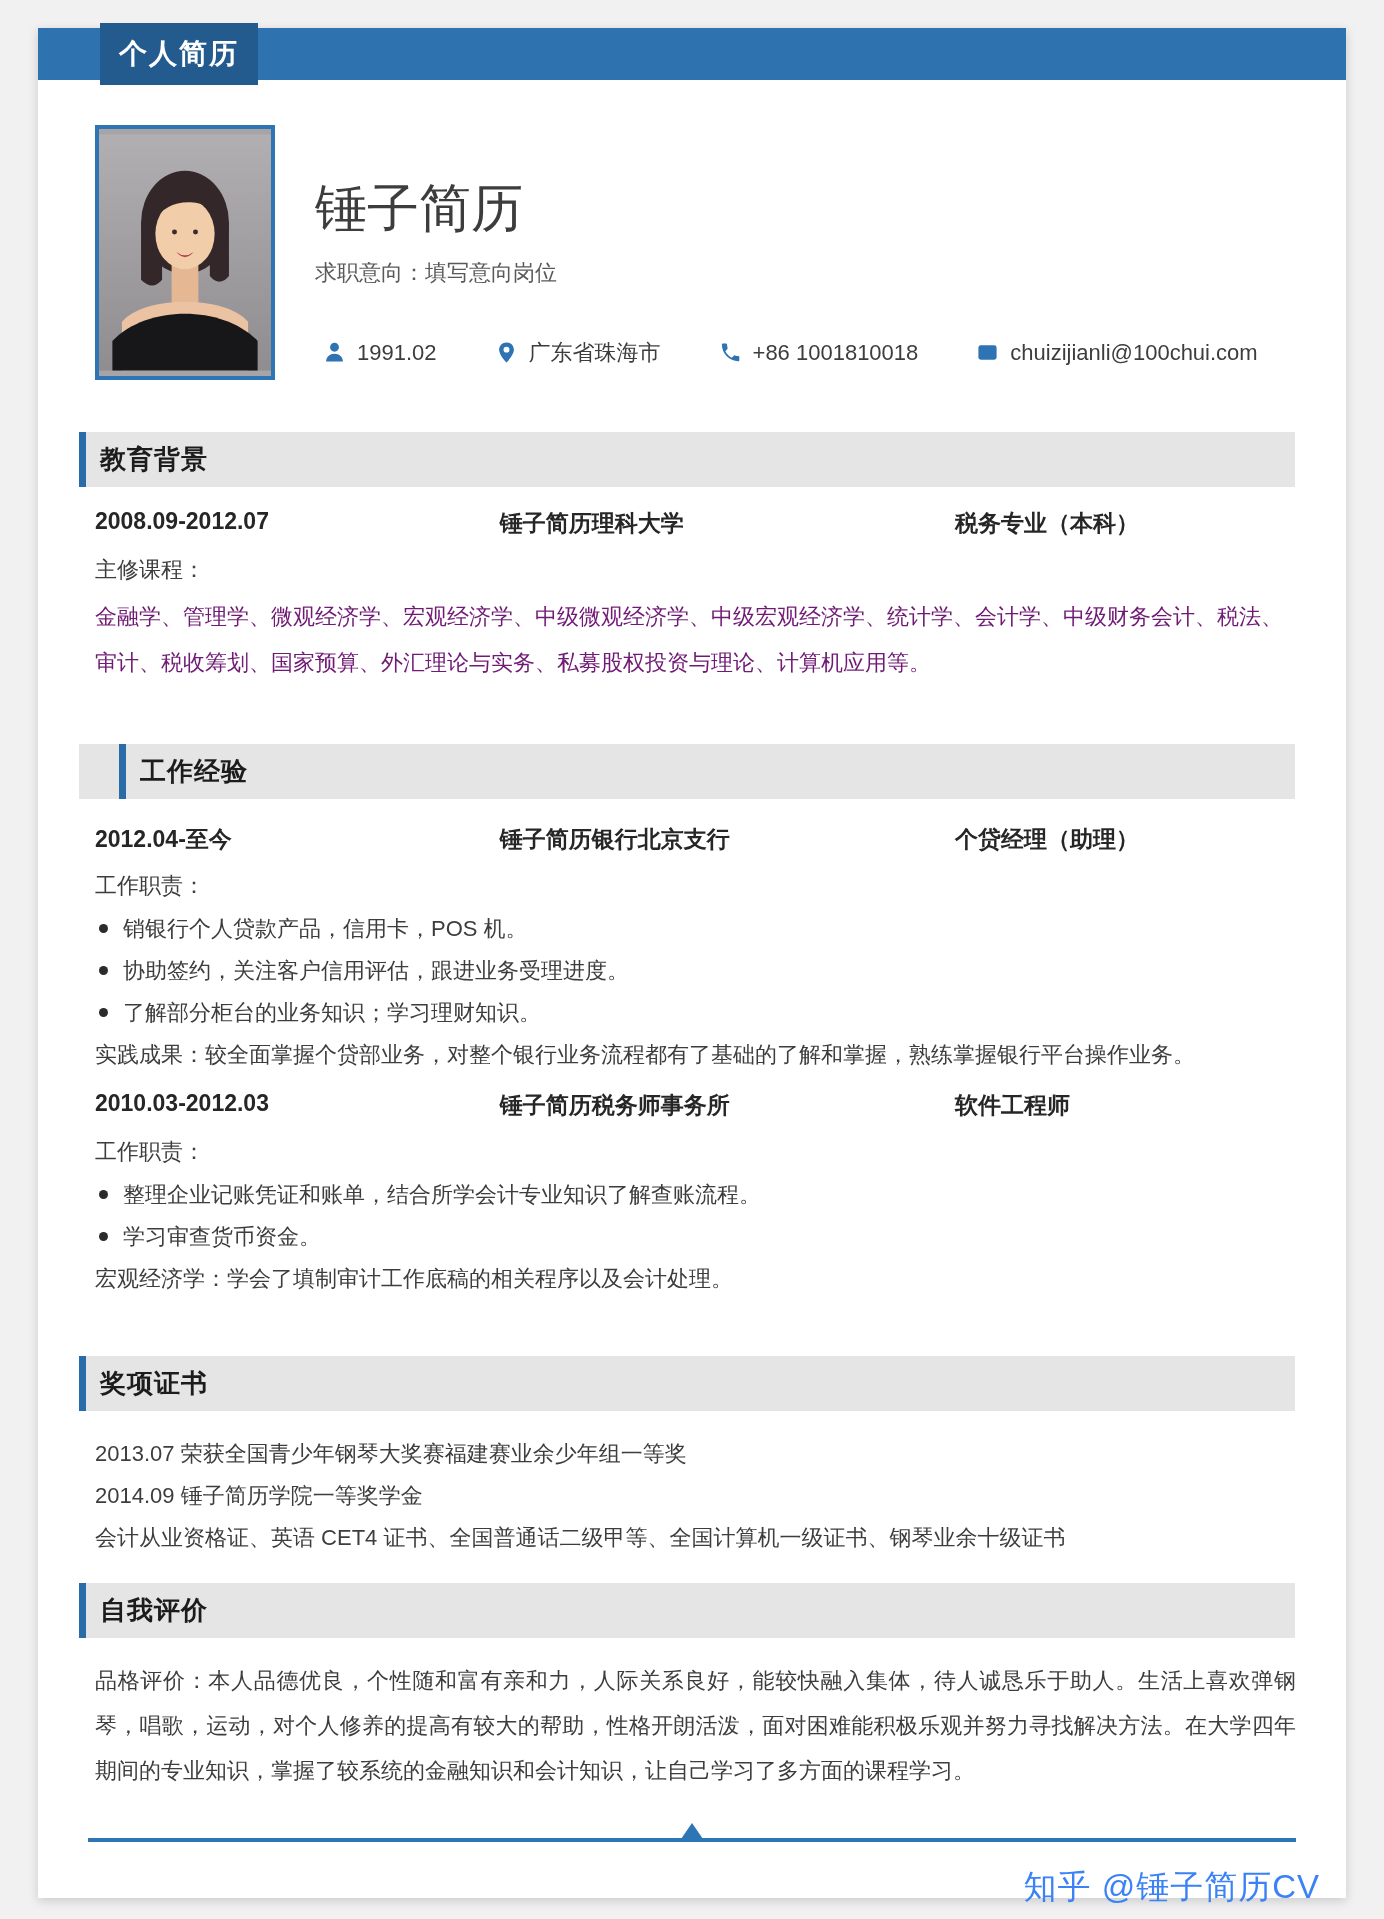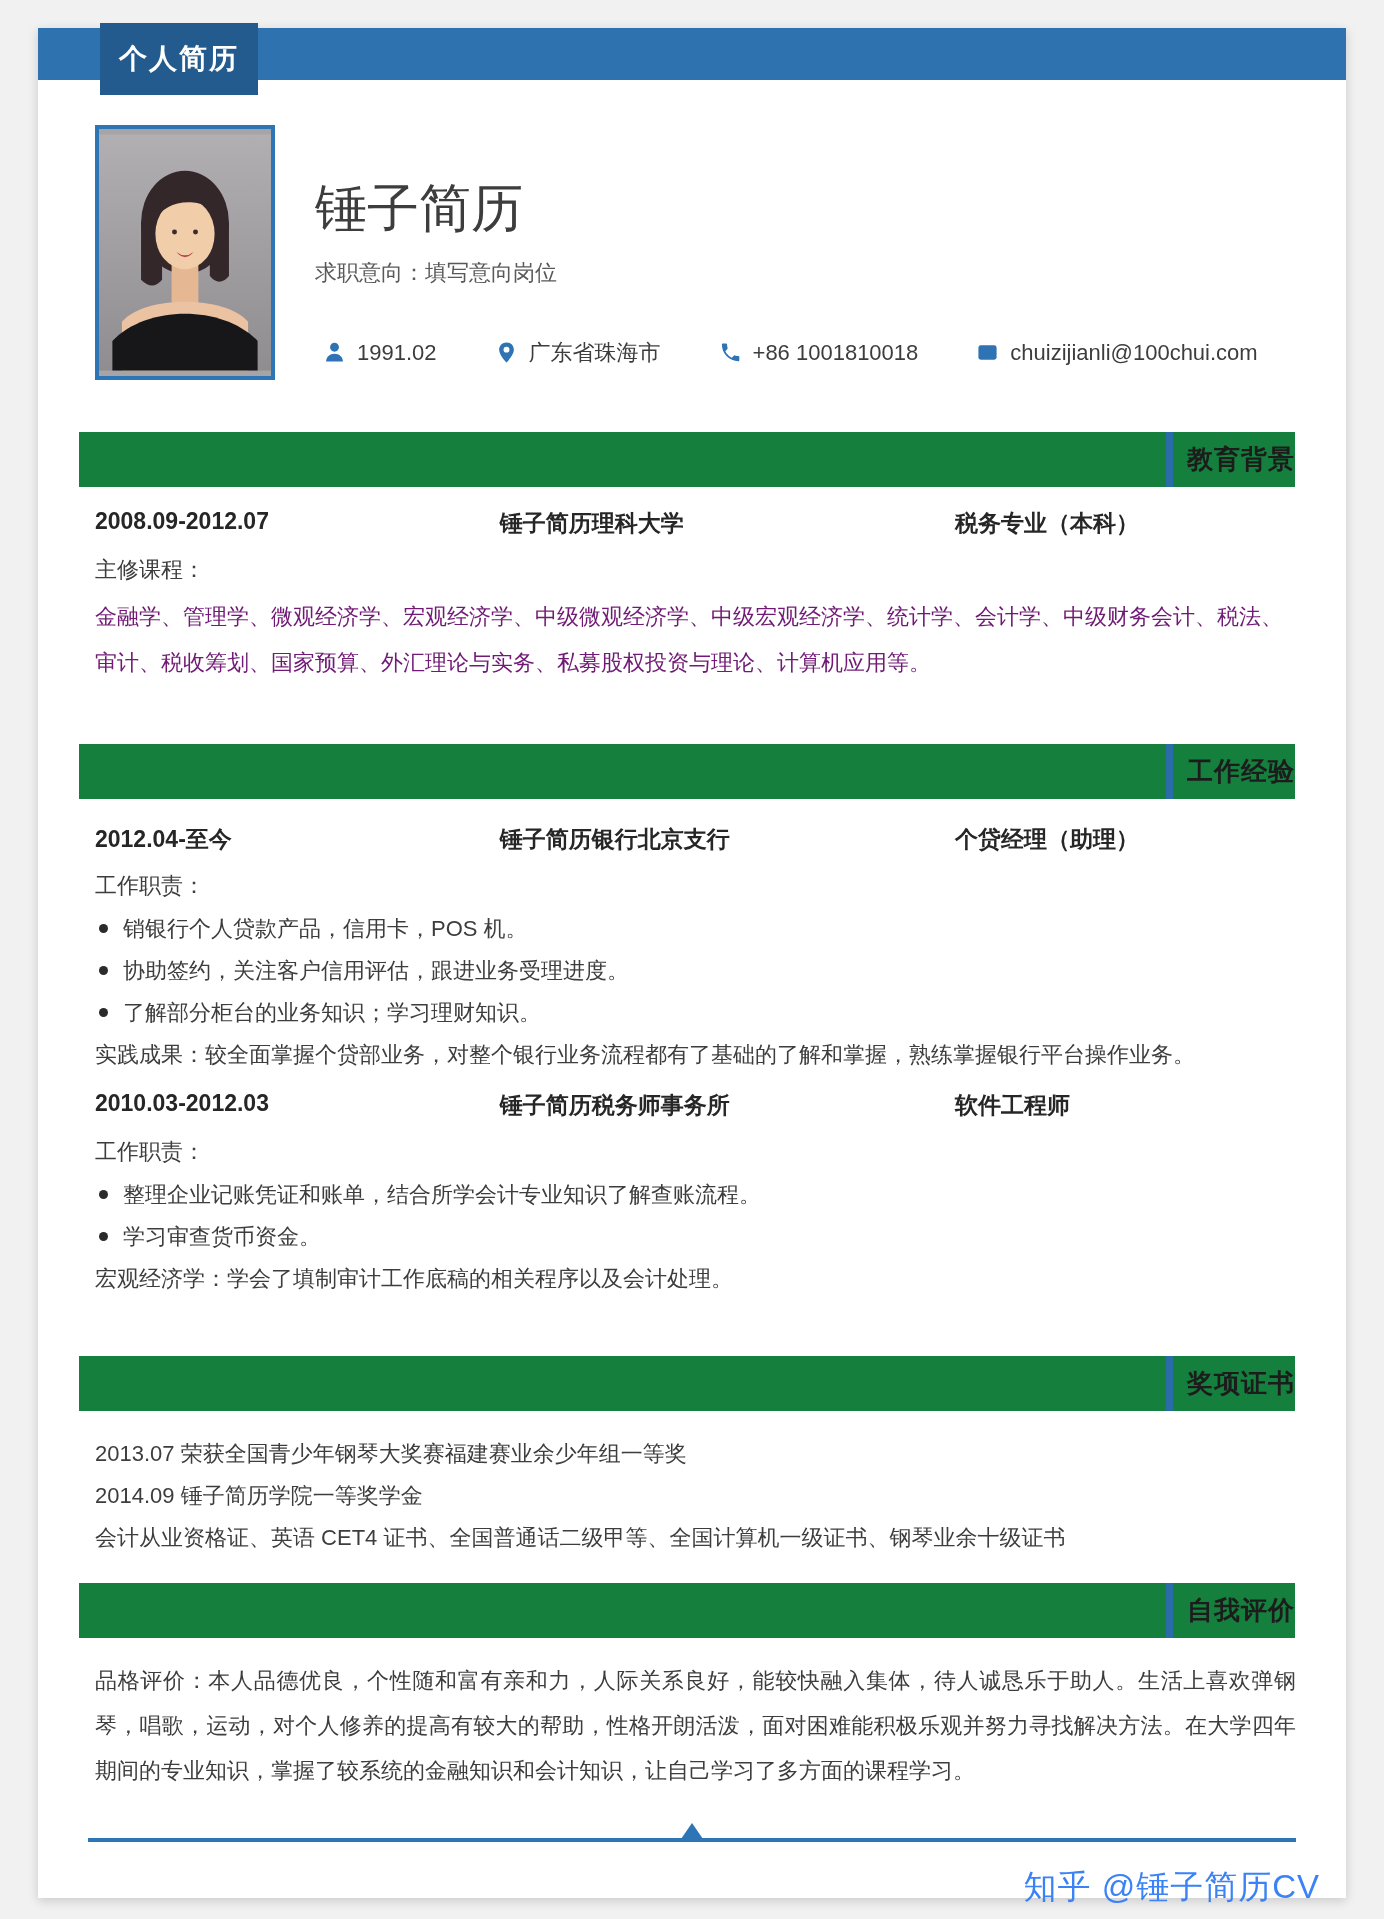--- a/index.html
+++ b/index.html
@@ -22,21 +22,21 @@
   
   .topbar {
     position: relative;
     margin-top: 28px;
     height: 52px;
     background: #2e73b0;
   }
   .toptab {
     position: absolute;
     left: 62px; top: -5px;
-    width: 158px; height: 72px;
+    width: 158px; height: 62px;
     background: #235b8e;
     display: flex; align-items: center; justify-content: center;
   }
   .toptab span {
     color: #ffffff; font-size: 28px; font-weight: 700; letter-spacing: 2px;
   }
   
   .profile { display: flex; padding: 0 57px; margin-top: 45px; gap: 8px; }
   .photo {
     width: 180px; height: 255px; flex: 0 0 180px;
@@ -47,30 +47,30 @@
   .pinfo { margin-left: 32px; flex: 1; }
   .name { margin-top: 56px; font-size: 52px; line-height: 1.05; color: #3d3d3d; }
   .objective { margin-top: 22px; font-size: 22px; color: #595959; }
   .contacts { margin-top: 50px; display: flex; align-items: center; gap: 58px; padding-left: 8px; }
   .citem { display: flex; align-items: center; gap: 11px; font-size: 22px; color: #3d3d3d; white-space: nowrap; }
   .citem svg { width: 23px; height: 23px; fill: #2e74b5; flex: 0 0 auto; }
   
   .banner {
     height: 55px;
     margin: 0 51px 0 41px;
-    background: #15803d;
-    display: flex; align-items: stretch; justify-content: flex-end;
+    background: #e5e5e5;
+    display: flex; align-items: stretch;
   }
   .banner .accent { width: 7px; background: #2a6ca8; }
   .banner h2 {
     font-size: 26px; font-weight: 700; color: #1c1c1c;
     line-height: 55px; padding-left: 14px; letter-spacing: 1px;
   }
   .m-edu { margin-top: 52px; }
-  .m-exp { margin-top: 58px; }
+  .m-exp { margin-top: 58px; padding-left: 40px; }
   .m-awd { margin-top: 62px; }
   .m-self { margin-top: 24px; }
   .content { padding: 0 50px 0 57px; }
   
   .row3 {
     display: grid;
     grid-template-columns: 33.7% 37.9% 28.4%;
     font-size: 23px; font-weight: 700; color: #262626;
   }
   .edu-row { margin-top: 21px; }

